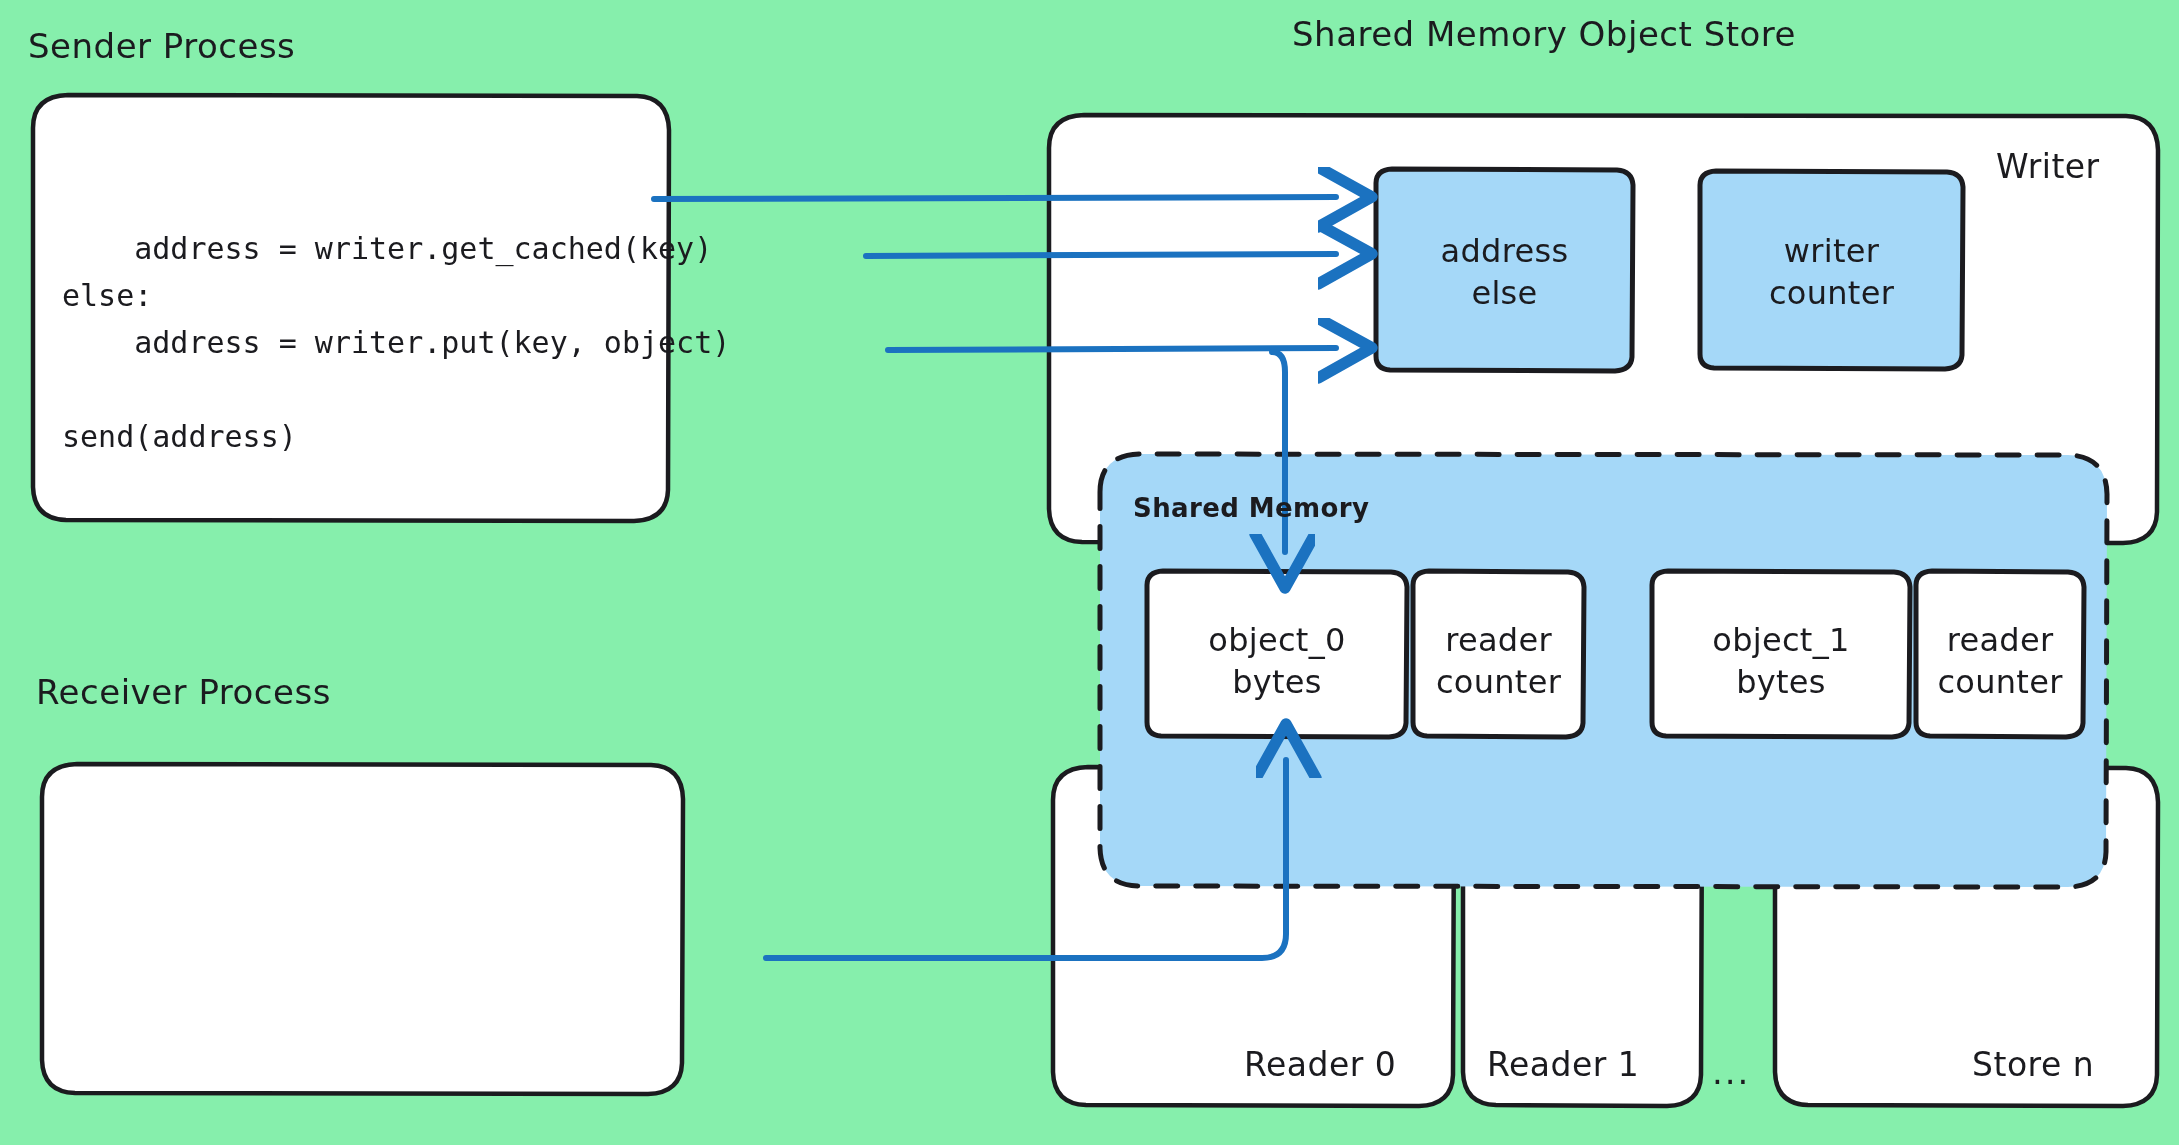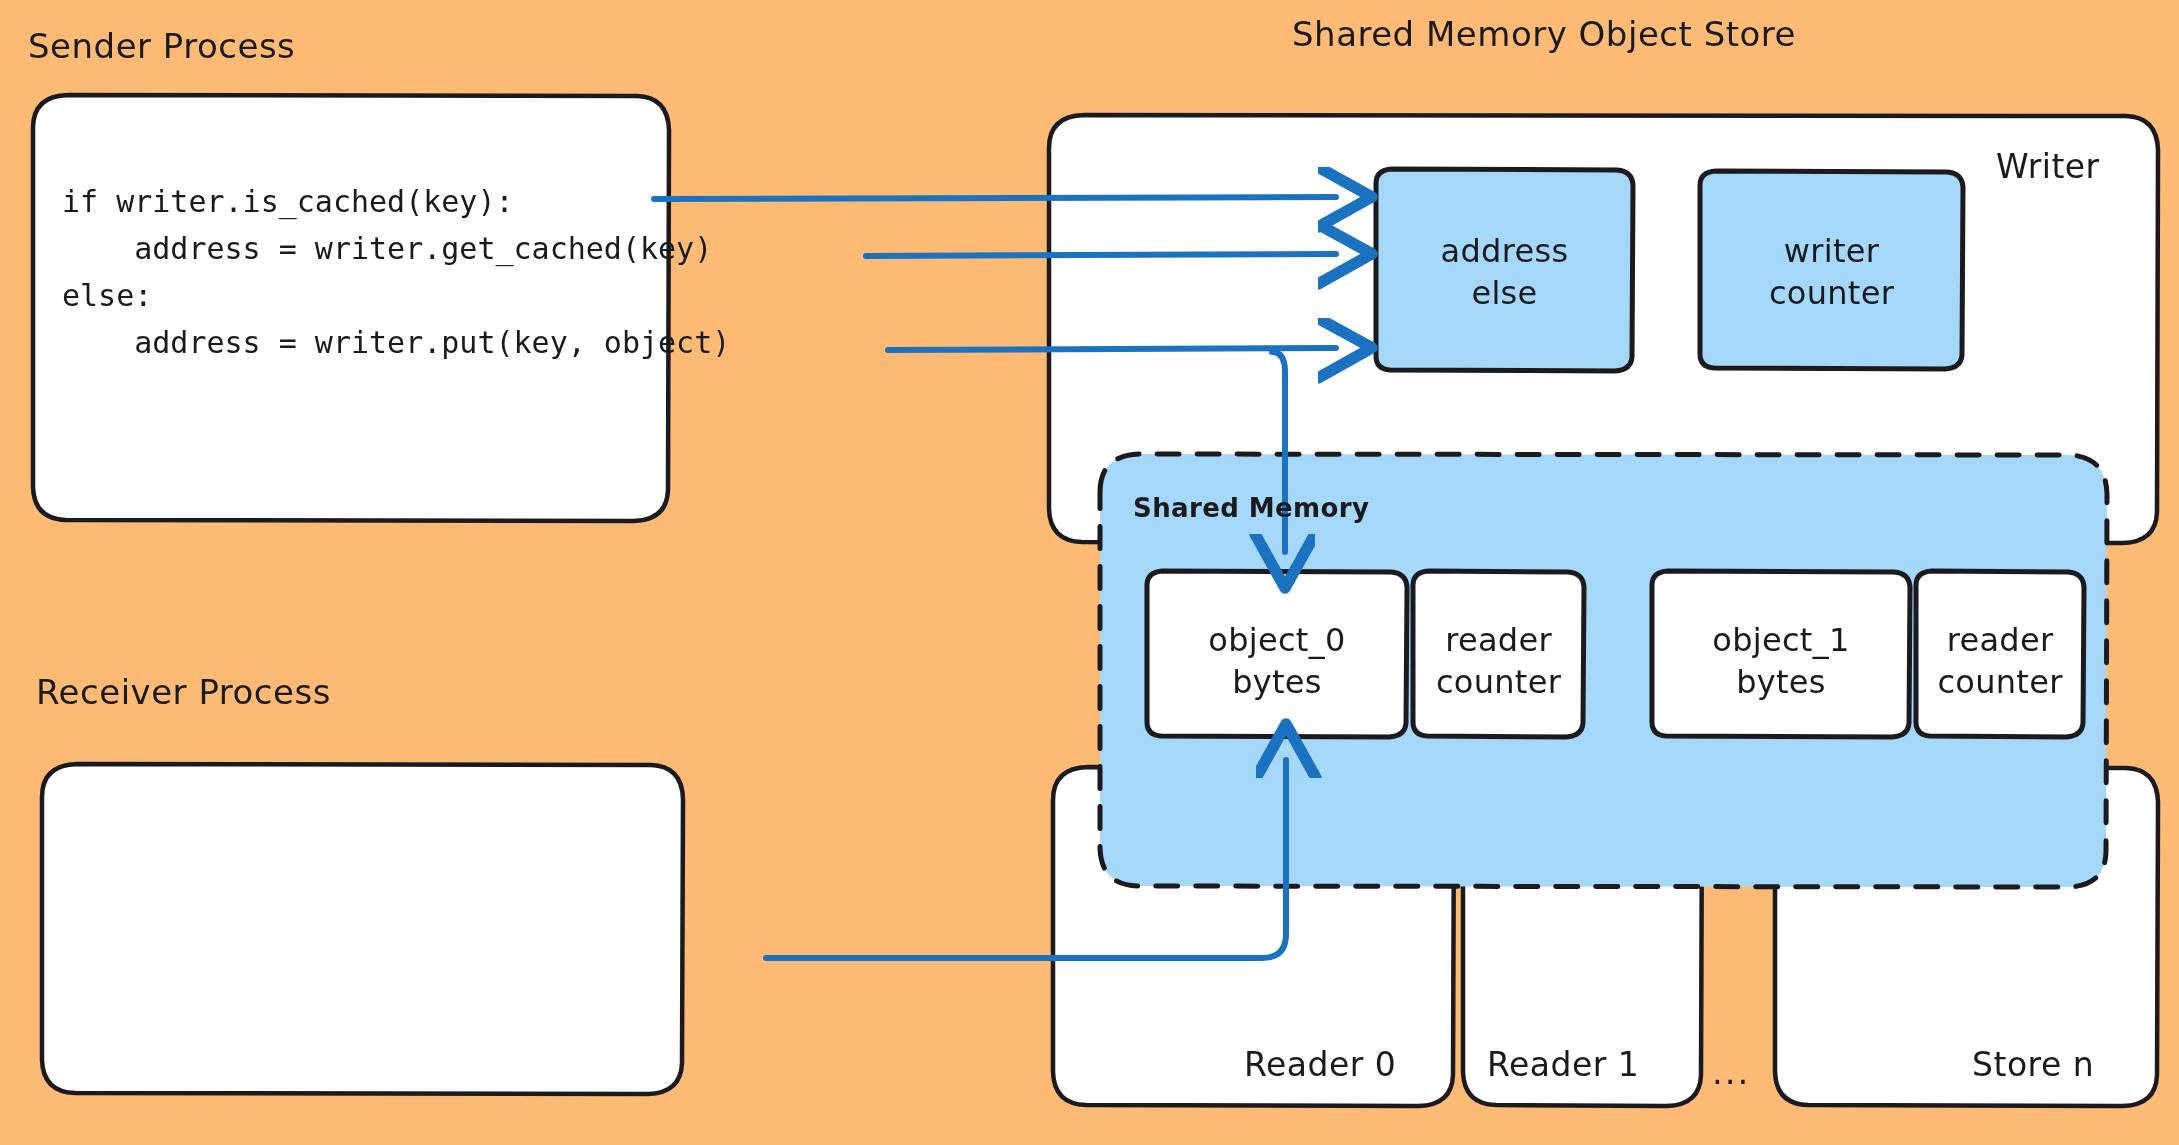--- a/index.html
+++ b/index.html
@@ -8,21 +8,21 @@
     padding: 0;
     background: #ffffff;
   }
   body {
     font-family: "DejaVu Sans", sans-serif;
   }
   #canvas {
     position: relative;
     width: 2179px;
     height: 1145px;
-    background: #fdba74;
+    background: #86efac;
     overflow: hidden;
   }
   .svg-layer {
     position: absolute;
     left: 0;
     top: 0;
     width: 2179px;
     height: 1145px;
     pointer-events: none;
   }
@@ -140,24 +140,24 @@
 
     <g>
       <path d="M 766,958 L 1262,958 Q 1286,958 1286,934 L 1286,760" fill="none" stroke="#1b72c0" stroke-width="6" stroke-linecap="round" stroke-linejoin="round" marker-end="url(#ah)"></path>
     </g>
   </svg>
 
   <div class="lbl section-title" style="left:28px; top:26px;">Sender Process</div>
   <div class="lbl section-title" style="left:36px; top:672px;">Receiver Process</div>
   <div class="lbl section-title" style="left:1292px; top:14px;">Shared Memory Object Store</div>
 
-  <div class="code" style="left:62px; top:178px;">if writer.is_cached(key):</div>
   <div class="code" style="left:62px; top:225px;">    address = writer.get_cached(key)</div>
   <div class="code" style="left:62px; top:272px;">else:</div>
   <div class="code" style="left:62px; top:319px;">    address = writer.put(key, object)</div>
+  <div class="code" style="left:62px; top:413px;">send(address)</div>
 
 
   <div class="lbl corner-title" style="left:1996px; top:148px;">Writer</div>
 
   <div class="lbl box-label" style="left:1376px; top:233px; width:257px;">address</div>
   <div class="lbl box-label" style="left:1376px; top:275px; width:257px;">else</div>
 
   <div class="lbl box-label" style="left:1700px; top:233px; width:263px;">writer</div>
   <div class="lbl box-label" style="left:1700px; top:275px; width:263px;">counter</div>
 

